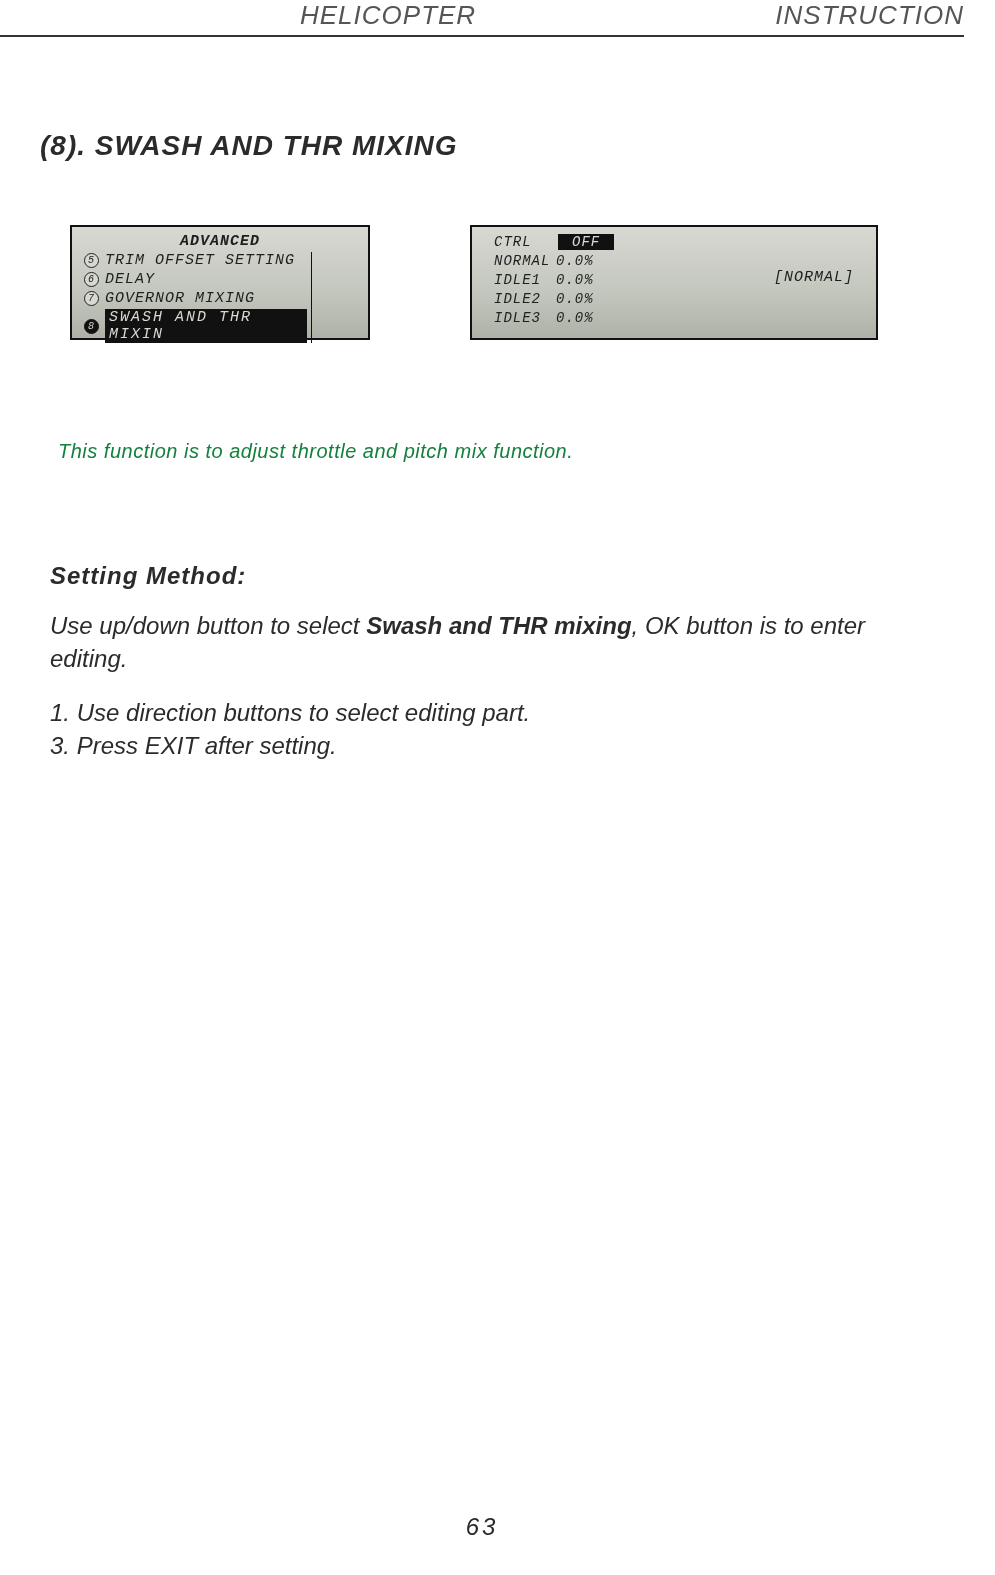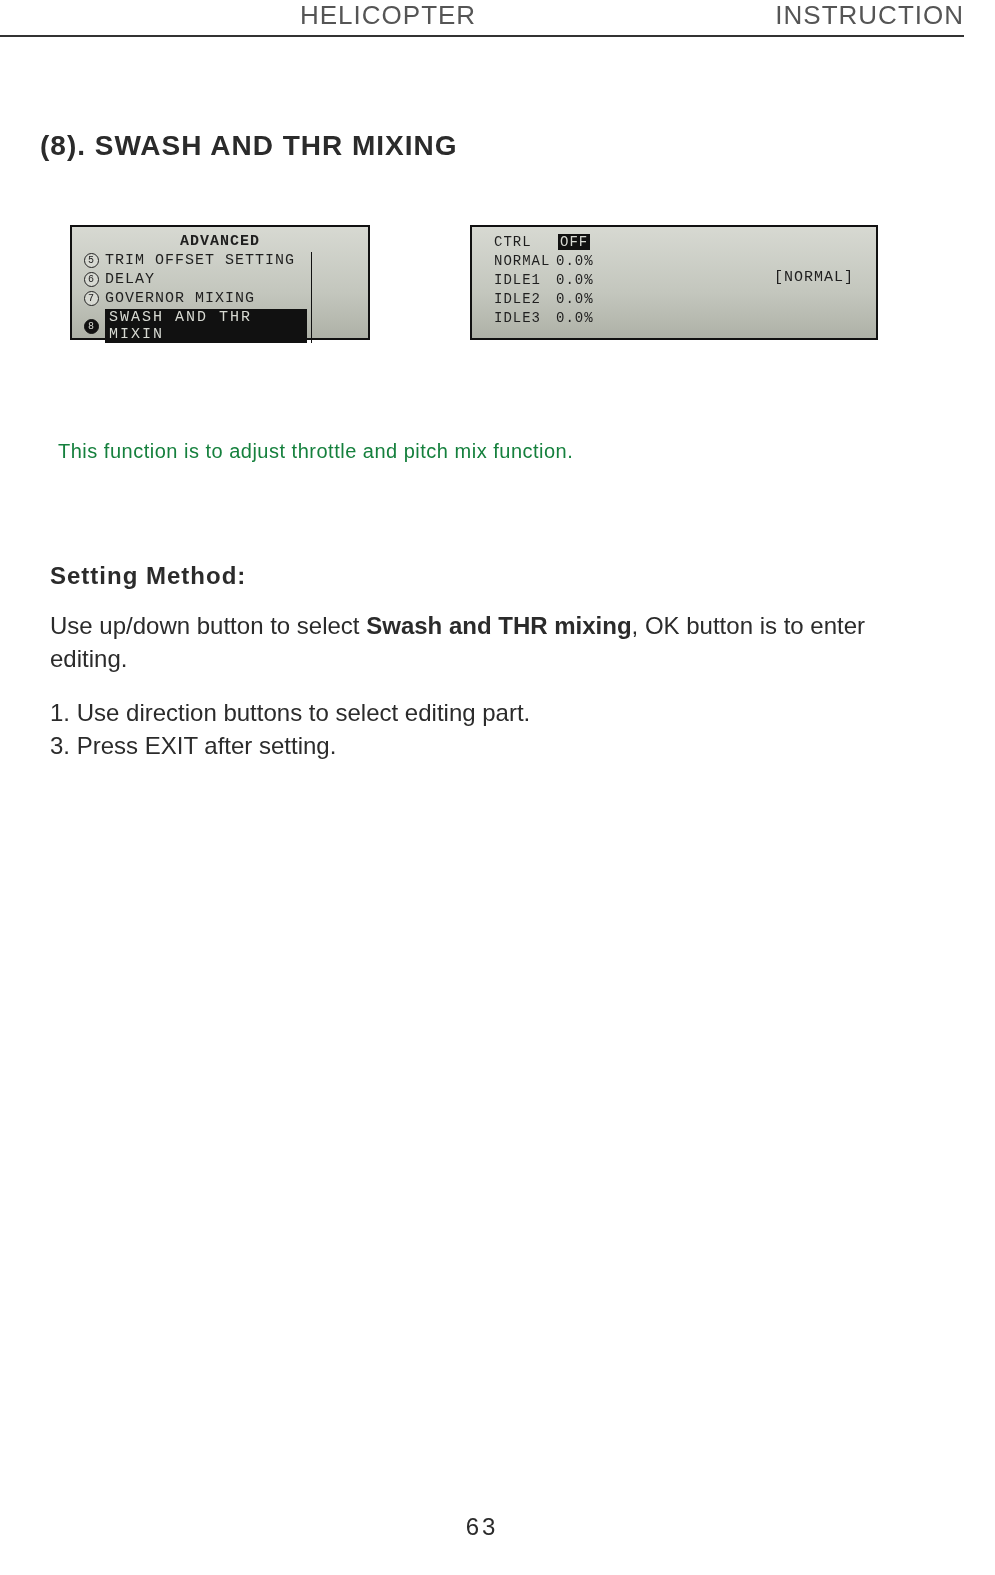--- a/index.html
+++ b/index.html
@@ -1,17 +1,17 @@
 <!DOCTYPE html>
 <html><head>
 <meta charset="utf-8">
 <style>
   * { box-sizing: border-box; margin: 0; padding: 0; }
   html, body { width: 995px; height: 1575px; background: #ffffff; font-family: Arial, Helvetica, sans-serif; color: #2e2e2e; }
-  .page { position: relative; width: 964px; height: 1575px; }
+  .page { position: relative; width: 964px; height: 1575px; font-style: italic; }
 
   .header { position: relative; width: 100%; height: 40px; }
   .header-left, .header-right { position: absolute; top: 0; font-size: 26px; letter-spacing: 1px; color: #555; }
   .header-left { left: 300px; }
   .header-right { right: 0; }
   .header-rule { position: absolute; left: 0; top: 35px; width: 100%; height: 2px; background: #333; }
 
   .section-title { position: absolute; left: 40px; top: 130px; font-size: 28px; font-weight: bold; letter-spacing: 1px; color: #2b2b2b; }
 
   
@@ -24,21 +24,21 @@
   .lcd1 .adv-title { text-align: center; font-weight: 600; margin-top: 2px; color:#1f1f1f; }
   .lcd1 .menu-item { display: flex; align-items: center; margin-top: 2px; padding-left: 4px; }
   .lcd1 .circ { display:inline-block; width:15px; height:15px; border:1px solid #222; border-radius:50%; font-size:10px; line-height:13px; text-align:center; margin-right:6px; color:#222; background:#d7d9d2; }
   .lcd1 .circ.filled { background:#111; color:#d7d9d2; border-color:#111; }
   .lcd1 .sel { background:#111; color:#d7d9d2; display:inline-block; padding:0 4px; letter-spacing:2px; flex:1; }
   .lcd1 .menu-col { width: 232px; border-right:1px solid #111; padding-right:4px; margin-left:2px; }
 
   .lcd2 .row { display:flex; font-family: "Courier New", monospace; font-size:14px; color:#1f1f1f; letter-spacing:1px; margin-top:3px; padding-left:16px; }
   .lcd2 .label { width: 62px; }
   .lcd2 .val { width: 50px; }
-  .lcd2 .pill { background:#111; color:#d7d9d2; padding:0 2px; margin-left:2px; letter-spacing:1px;text-align:center; }
+  .lcd2 .pill { background:#111; color:#d7d9d2; padding:0 14px; margin-left:2px; letter-spacing:1px;text-align:center; }
   .lcd2 .mode { position:absolute; right:16px; top:38px; font-family:"Courier New", monospace; font-size:15px; letter-spacing:1px; color:#1f1f1f; }
 
   .intro { position: absolute; left: 58px; top: 440px; font-size: 20px; color: #15803d; letter-spacing: 0.5px; }
 
   .body-block { position: absolute; left: 50px; top: 560px; width: 880px; font-size: 24px; line-height: 1.35; color:#2b2b2b; }
   .body-block .h { font-weight: bold; letter-spacing: 1px; margin-bottom: 18px; }
   .body-block .p { margin-bottom: 22px; }
   .body-block .strong { font-weight: bold; }
 
   .steps-h { font-weight: bold; letter-spacing:1px; margin-top: 8px; margin-bottom: 18px; }

